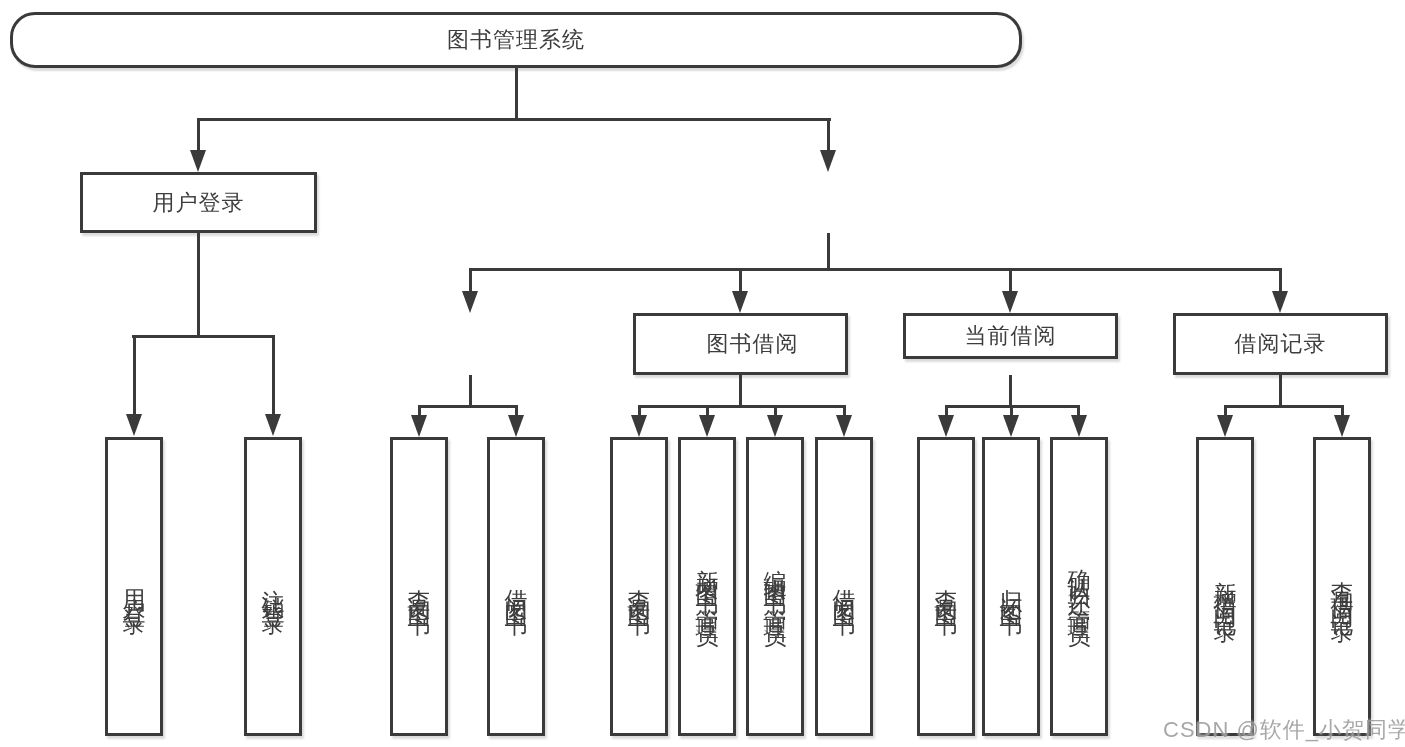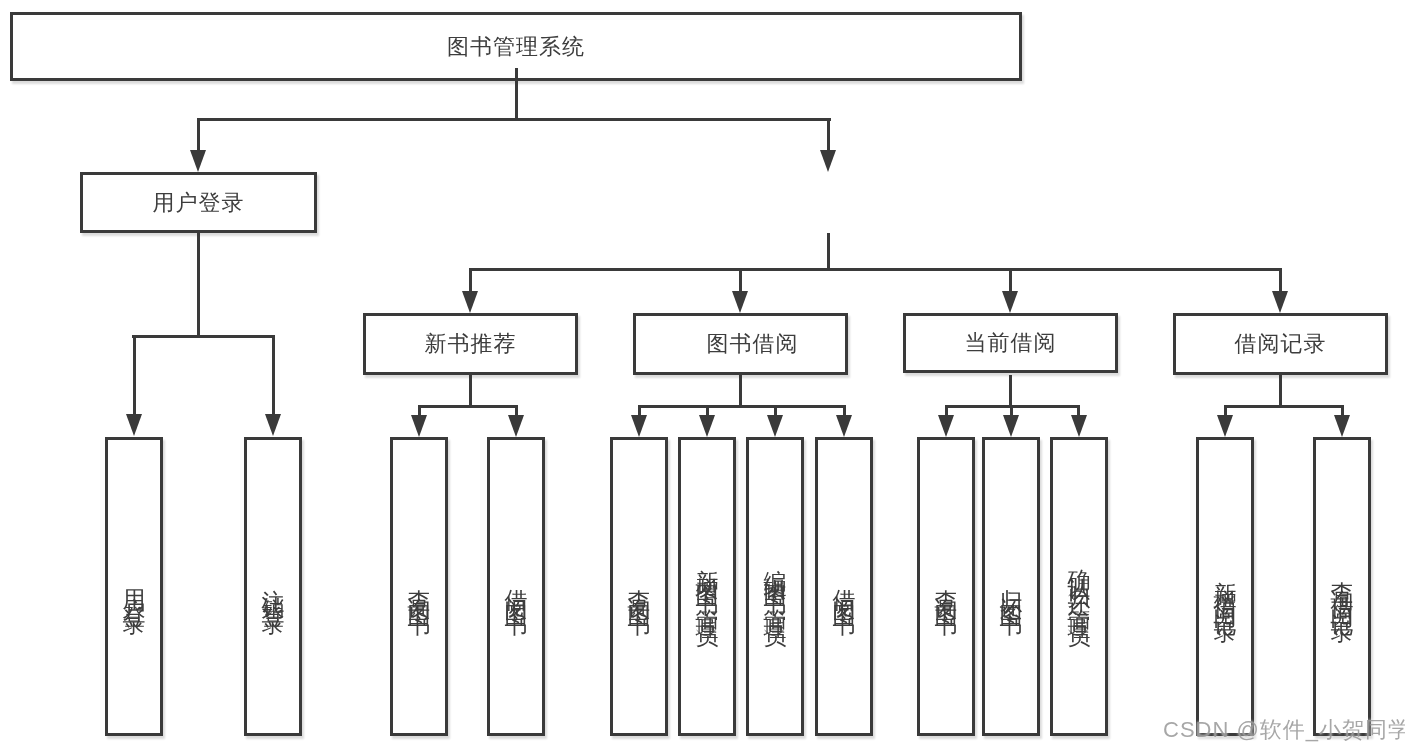--- a/index.html
+++ b/index.html
@@ -54,21 +54,21 @@
     white-space:nowrap;
     z-index:5;
     text-shadow:0 0 3px #ffffff;
   }
 </style>
 </head>
 <body>
 
 <div class="stage">
 
-  <div class="node h" style="left:10px;top:12px;width:1012px;height:69px;">
+  <div class="node h" style="left:10px;top:12px;width:1012px;height:56px;border-radius:25px;">
     <span class="lbl">图书管理系统</span>
   </div>
 
   <div class="vline" style="left:515px;top:68px;width:3px;height:53px;"></div>
   <div class="hline" style="left:197px;top:118px;width:634px;height:3px;"></div>
   <div class="vline" style="left:197px;top:118px;width:3px;height:34px;"></div>
   <div class="vline" style="left:827px;top:118px;width:3px;height:34px;"></div>
   <div class="arrow" style="left:190px;top:150px;"></div>
   <div class="arrow" style="left:820px;top:150px;"></div>
 
@@ -87,27 +87,24 @@
   <div class="hline" style="left:469px;top:268px;width:813px;height:3px;"></div>
   <div class="vline" style="left:469px;top:268px;width:3px;height:25px;"></div>
   <div class="vline" style="left:739px;top:268px;width:3px;height:25px;"></div>
   <div class="vline" style="left:1009px;top:268px;width:3px;height:25px;"></div>
   <div class="vline" style="left:1279px;top:268px;width:3px;height:25px;"></div>
   <div class="arrow" style="left:462px;top:291px;"></div>
   <div class="arrow" style="left:732px;top:291px;"></div>
   <div class="arrow" style="left:1002px;top:291px;"></div>
   <div class="arrow" style="left:1272px;top:291px;"></div>
 
-  <div class="node h" style="left:363px;top:313px;width:215px;height:62px;">
-    <span class="lbl">新书推荐</span>
-  </div>
   <div class="node h" style="left:633px;top:313px;width:215px;height:62px;padding-left:24px;">
     <span class="lbl">图书借阅</span>
   </div>
-  <div class="node h" style="left:903px;top:313px;width:215px;height:60px;">
+  <div class="node h" style="left:903px;top:313px;width:215px;height:46px;">
     <span class="lbl">当前借阅</span>
   </div>
   <div class="node h" style="left:1173px;top:313px;width:215px;height:62px;">
     <span class="lbl">借阅记录</span>
   </div>
 
   <div class="vline" style="left:469px;top:375px;width:3px;height:32px;"></div>
   <div class="hline" style="left:418px;top:405px;width:100px;height:3px;"></div>
   <div class="vline" style="left:418px;top:405px;width:3px;height:12px;"></div>
   <div class="vline" style="left:515px;top:405px;width:3px;height:12px;"></div>

